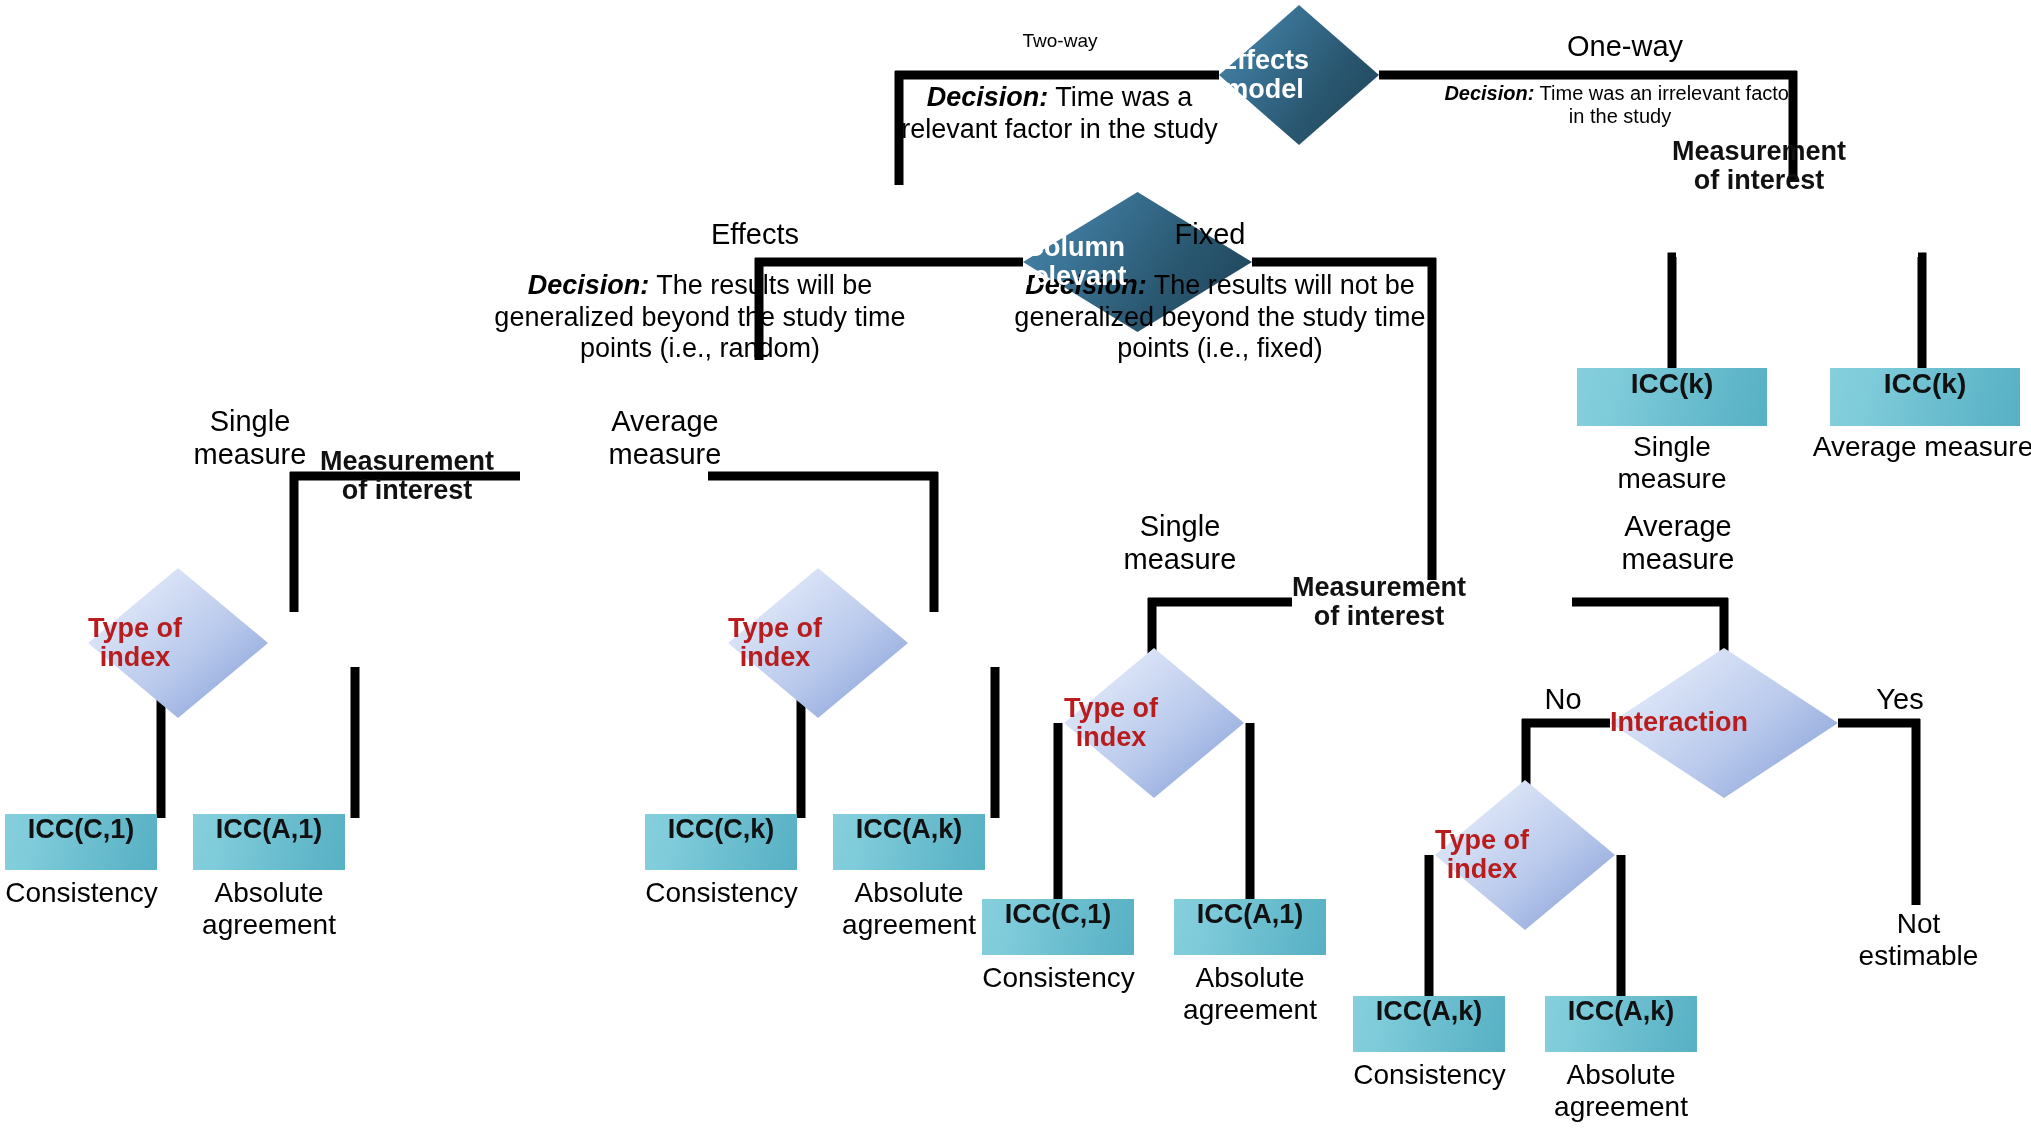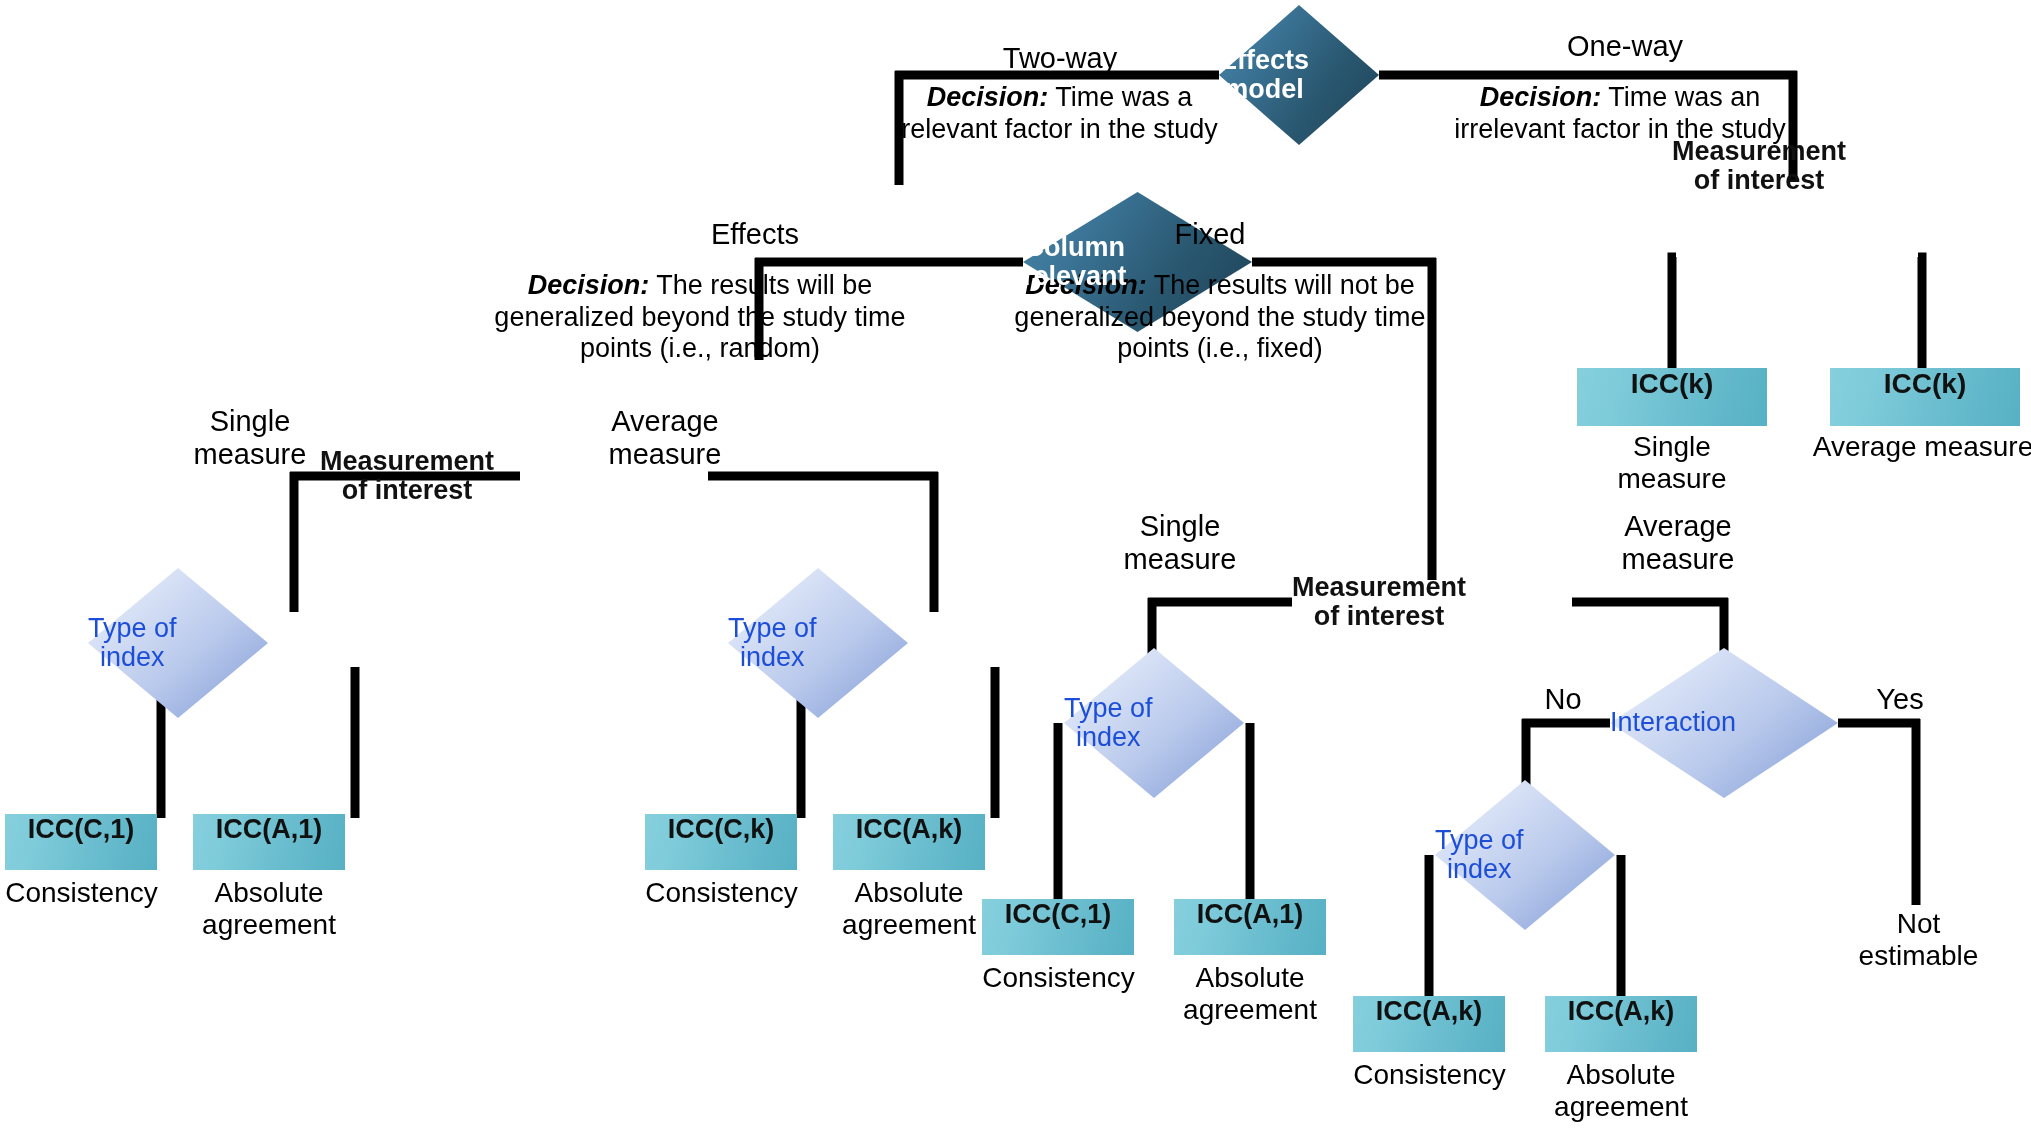--- a/index.html
+++ b/index.html
@@ -14,21 +14,21 @@
   .diamond .dshape{position:absolute;inset:0;clip-path:polygon(50% 0,100% 50%,50% 100%,0 50%);}
   .diamond .dtext{position:relative;z-index:2;line-height:1.08;}
 
   .d-dark .dshape{background:linear-gradient(125deg,#4a87a8 0%,#3b7496 28%,#2a5871 62%,#1d4257 100%);}
   .d-dark .dtext{color:#ffffff;font-weight:700;}
 
   .d-orange .dshape{background:linear-gradient(115deg,#fbd35e 0%,#f9c martial 0%,#f8c24a 18%,#f6a831 55%,#f09a22 100%);}
   .d-orange .dtext{color:#111111;font-weight:700;}
 
   .d-blue .dshape{background:linear-gradient(140deg,#e9eefb 0%,#dbe4f7 22%,#b9c9ec 58%,#7e9ad4 100%);}
-  .d-blue .dtext{color:#1d4ed8;font-weight:400;}
+  .d-blue .dtext{color:#b91c1c;font-weight:700;}
 
   
   .iccbox{display:flex;align-items:flex-start;justify-content:center;text-align:center;
           background:linear-gradient(105deg,#86cfdd 0%,#7ecbda 22%,#68bccd 62%,#57b0c4 100%);
           color:#111;font-weight:700;}
 
   
   .label{position:absolute;text-align:center;color:#000;line-height:1.14;}
   .branch{font-weight:400;}
   .decision{line-height:1.17;}
@@ -86,27 +86,27 @@
       <path d="M1621,855 V1000"></path>
     </g>
   </svg>
 
   <div class="node diamond d-dark" style="left:1219px;top:5px;width:160px;height:140px;">
     <div class="dshape"></div>
     <div class="dtext" style="font-size:27px;white-space:pre-line;">Effects
 model</div>
   </div>
 
-  <div class="label branch" style="left:900px;top:42px;width:320px;font-size:29px;">Two-way</div>
+  <div class="label branch" style="left:900px;top:30px;width:320px;font-size:19px;">Two-way</div>
   <div class="label decision" style="left:892px;top:82px;width:335px;font-size:27px;">
     <i>Decision:</i><span> Time was a relevant factor in the study</span>
   </div>
 
   <div class="label branch" style="left:1460px;top:30px;width:330px;font-size:29px;">One-way</div>
-  <div class="label decision" style="left:1440px;top:82px;width:360px;font-size:27px;">
+  <div class="label decision" style="left:1440px;top:82px;width:360px;font-size:20px;">
     <i>Decision:</i><span> Time was an irrelevant factor in the study</span>
   </div>
 
   <div class="node diamond d-orange" style="left:1672px;top:73px;width:250px;height:186px;">
     <div class="dshape"></div>
     <div class="dtext" style="font-size:27px;white-space:pre-line;">Measurement
 of interest</div>
   </div>
 
   <div class="node iccbox" style="left:1577px;top:368px;width:190px;height:58px;">

